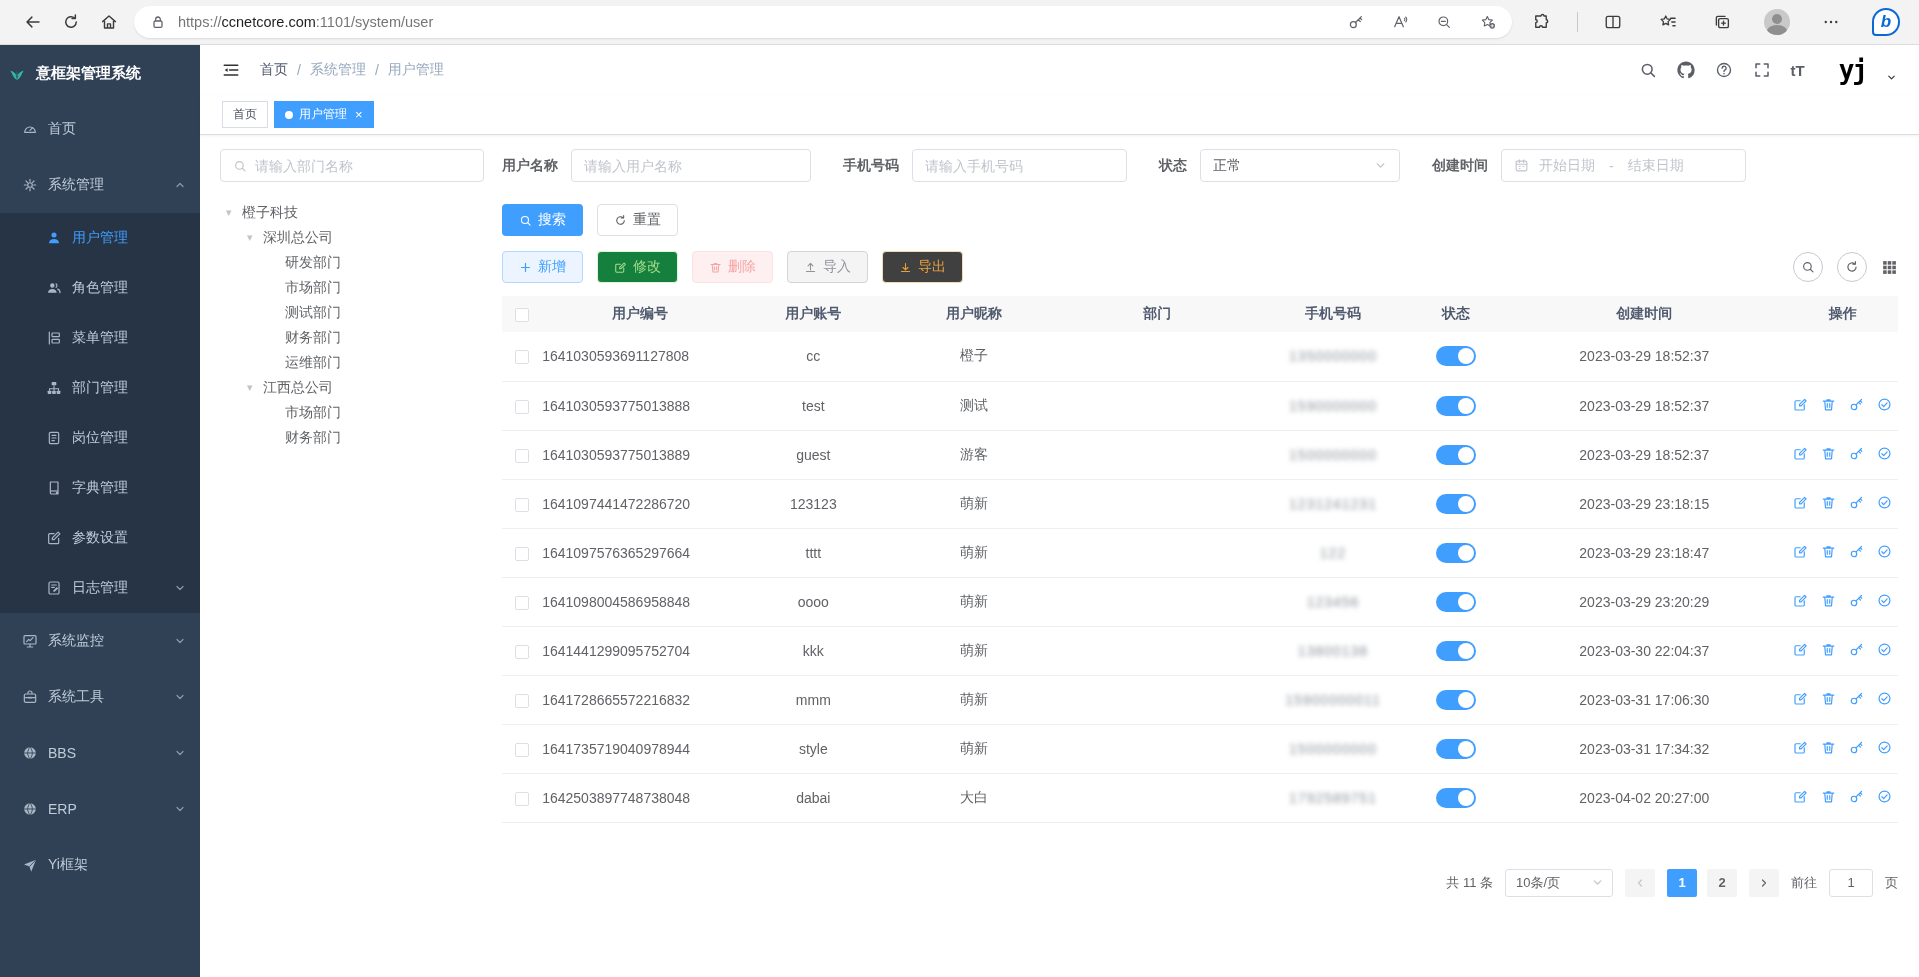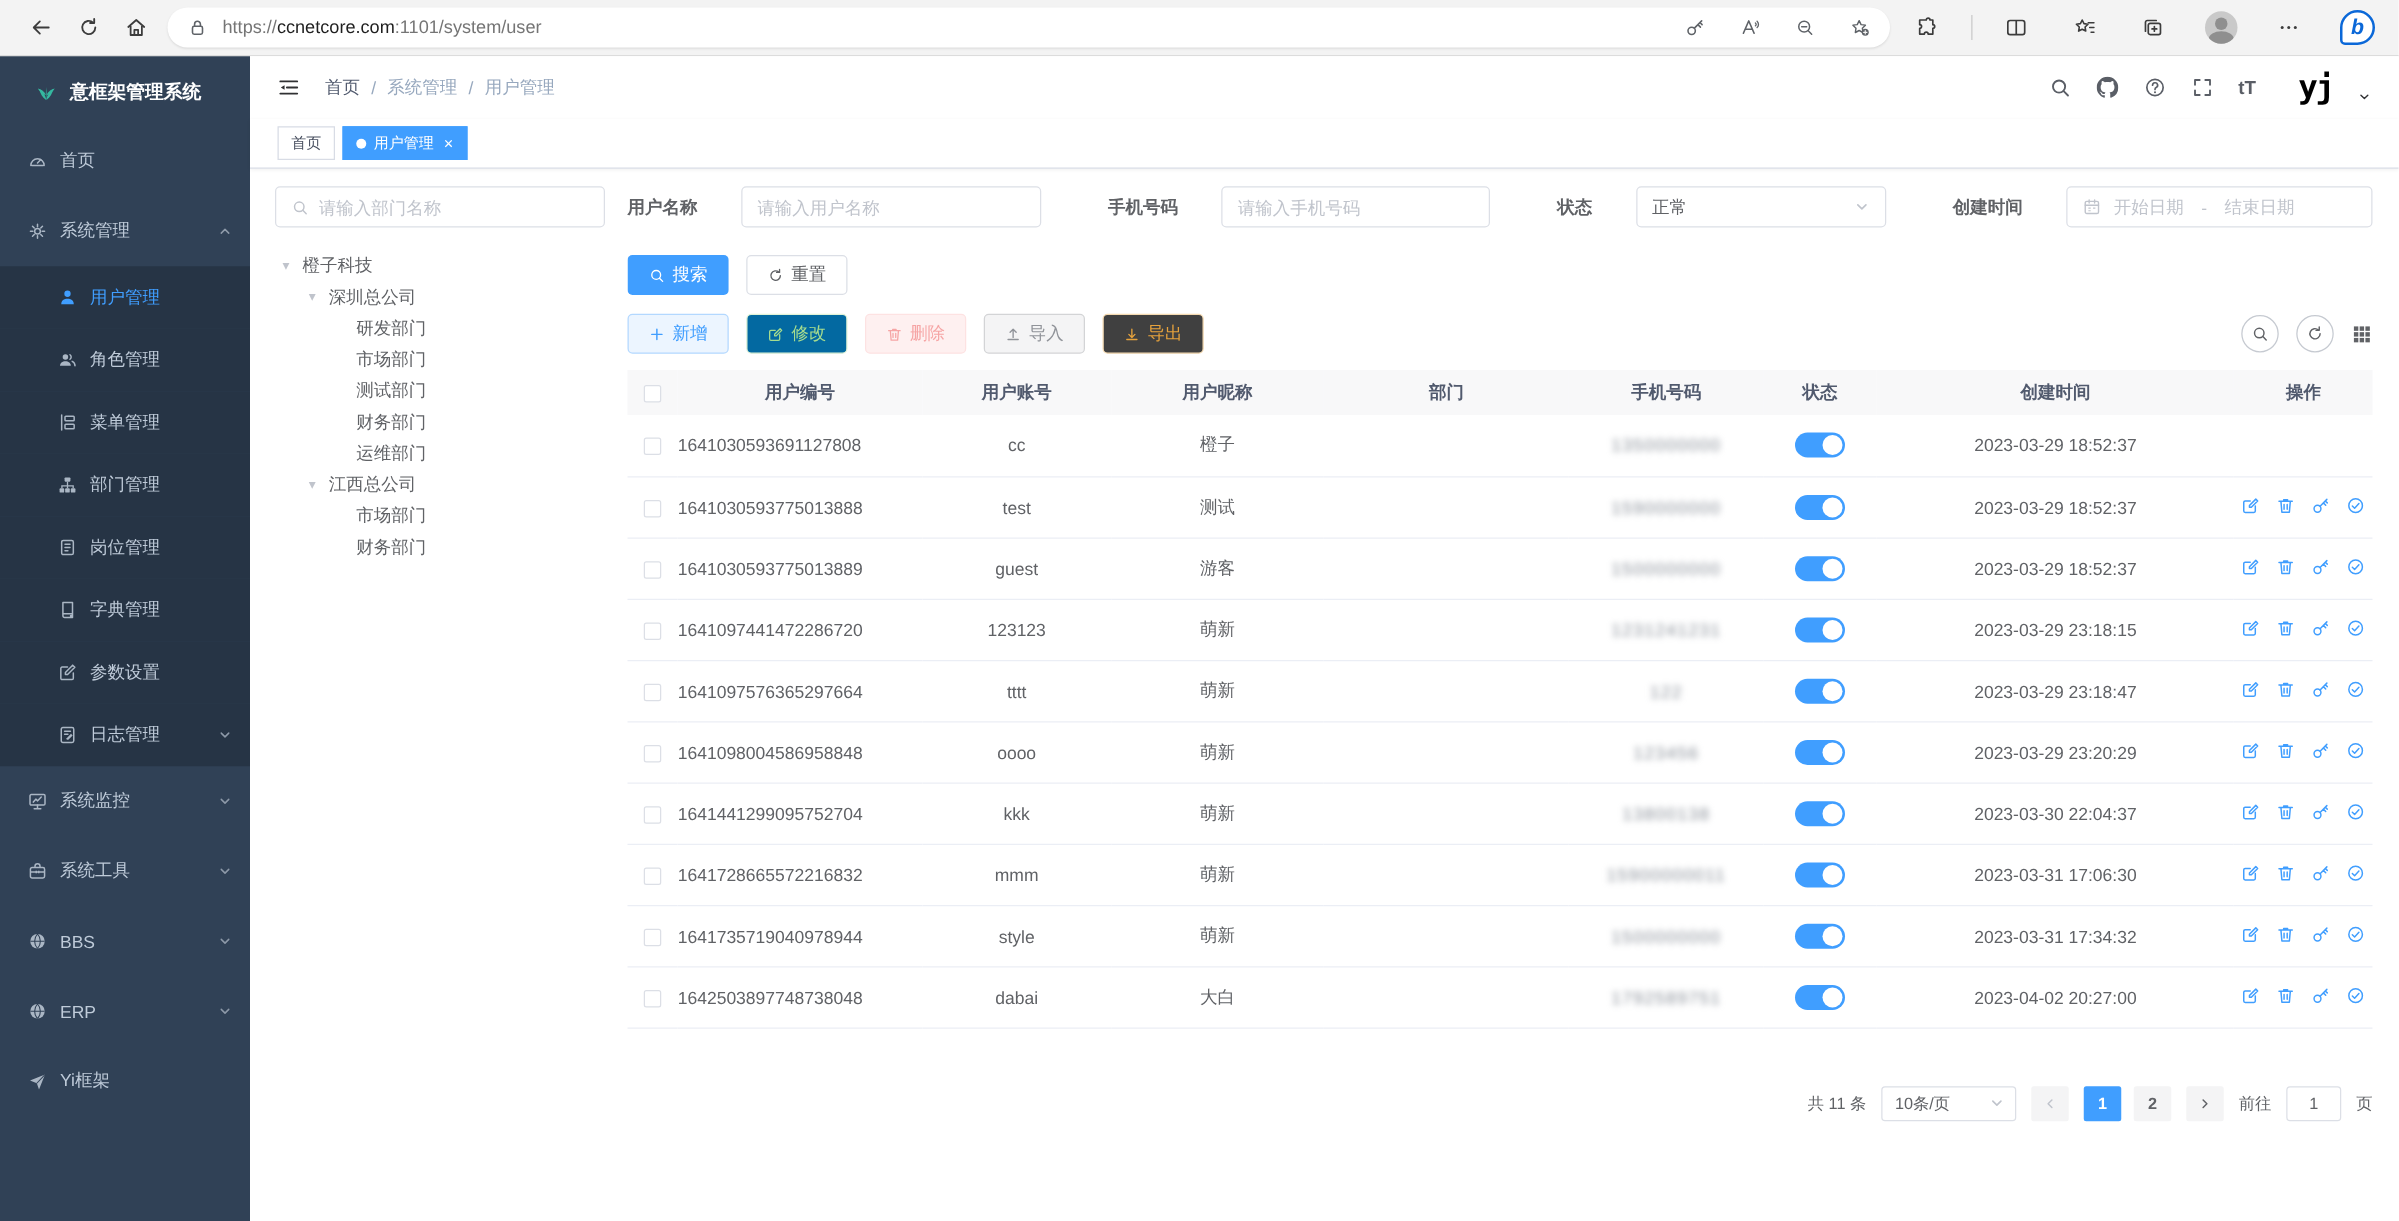--- a/index.html
+++ b/index.html
@@ -23,21 +23,21 @@
   .vdiv { width:1px; height:20px; background:#c9c9c9; }
   .avatar-ic { width:26px; height:26px; border-radius:50%; background:#c9c9c9; position:relative; overflow:hidden; }
   .avatar-ic::before { content:""; position:absolute; left:8px; top:5px; width:10px; height:10px; border-radius:50%; background:#8f8f8f; }
   .avatar-ic::after { content:""; position:absolute; left:3px; top:16px; width:20px; height:12px; border-radius:50%; background:#8f8f8f; }
   .bing-ic { width:28px; height:28px; border-radius:50% 50% 50% 4px; background:#fff; border:2px solid #0b68d8;
     color:#0b68d8; font-weight:bold; font-size:17px; display:flex; align-items:center; justify-content:center; font-style:italic; }
 
   
   .app { display:flex; height:932px; }
   .sidebar { width:200px; background:#304156; flex:none; color:#bfcbd9; overflow:hidden; }
-  .logo { height:56px; display:flex; align-items:center; gap:10px; padding-left:28px; color:#fff;
+  .logo { height:56px; display:flex; align-items:center; gap:10px; padding-left:8px; color:#fff;
     font-weight:bold; font-size:15px; }
   .menu-item { display:flex; align-items:center; font-size:14px; padding:0 14px 0 22px; cursor:pointer; }
   .menu-item.top { height:56px; }
   .menu-item.sub { height:50px; padding-left:46px; background:#263445; }
   .menu-item .mi-icon { color:#aab6c4; display:flex; }
   .menu-item .mi-label { margin-left:10px; flex:1; white-space:nowrap; }
   .menu-item.active { color:#409eff; }
   .menu-item.active .mi-icon { color:#409eff; }
   .chev { width:12px; height:12px; color:#8d99a8; }
   .chev.up { transform:rotate(180deg); }
@@ -71,35 +71,35 @@
   .inputbox { height:33px; border:1px solid #dcdfe6; border-radius:4px; background:#fff;
     display:flex; align-items:center; padding:0 12px; font-size:14px; color:#606266; }
   .ph { color:#c0c4cc; }
   .inputbox input { border:none; outline:none; flex:1; font-size:14px; font-family:inherit; color:#606266; min-width:0; }
   .inputbox input::placeholder { color:#c0c4cc; }
   .tree { margin-top:18px; font-size:14px; color:#606266; }
   .tree-node { height:25px; display:flex; align-items:center; cursor:pointer; }
   .caret { color:#c0c4cc; font-size:11px; width:16px; }
 
   .right-panel { flex:1; min-width:0; }
-  .filter-form { display:flex; align-items:center;justify-content:space-between; }
+  .filter-form { display:flex; align-items:center; }
   .f-label { font-size:14px; color:#606266; font-weight:700; margin-right:13px; white-space:nowrap; }
   .gap32 { margin-left:32px; }
   .sel-caret { width:13px; height:13px; color:#c0c4cc; margin-left:auto; }
   .date-sep { color:#c0c4cc; margin:0 14px; }
 
   .btn-row { margin-top:22px; display:flex; gap:14px; }
   .btn { height:32px; padding:0 16px; border-radius:4px; font-size:14px; display:inline-flex;
     align-items:center; gap:6px; border:1px solid transparent; cursor:pointer; font-family:inherit; background:#fff; }
   .btn svg { width:13px; height:13px; }
   .btn-primary { background:#409eff; color:#fff; }
   .btn-plainw { border-color:#dcdfe6; color:#606266; }
   .toolbar-row { margin-top:15px; display:flex; align-items:center; gap:14px; }
   .btn-add { background:#ecf5ff; border-color:#b3d8ff; color:#409eff; }
-  .btn-edit { background:#0369a1; border-color:#e1f3d8; color:#a6dc8e; }
+  .btn-edit { background:#15803d; border-color:#e1f3d8; color:#a6dc8e; }
   .btn-del { background:#fef0f0; border-color:#fde2e2; color:#f6a5a5; }
   .btn-import { background:#f4f4f5; border-color:#d3d4d6; color:#909399; }
   .btn-export { background:#404040; border-color:#f5dab1; color:#e6a23c; }
   .tool-icons { margin-left:auto; display:flex; align-items:center; gap:14px; }
   .circle-btn { width:30px; height:30px; border:1px solid #c6cad1; border-radius:50%; background:#fff;
     display:flex; align-items:center; justify-content:center; color:#606266; cursor:pointer; }
   .grid-btn { color:#606266; cursor:pointer; display:flex; }
 
   table.users { margin-top:13px; width:100%; border-collapse:collapse; table-layout:fixed;
     font-size:14px; color:#606266; }

